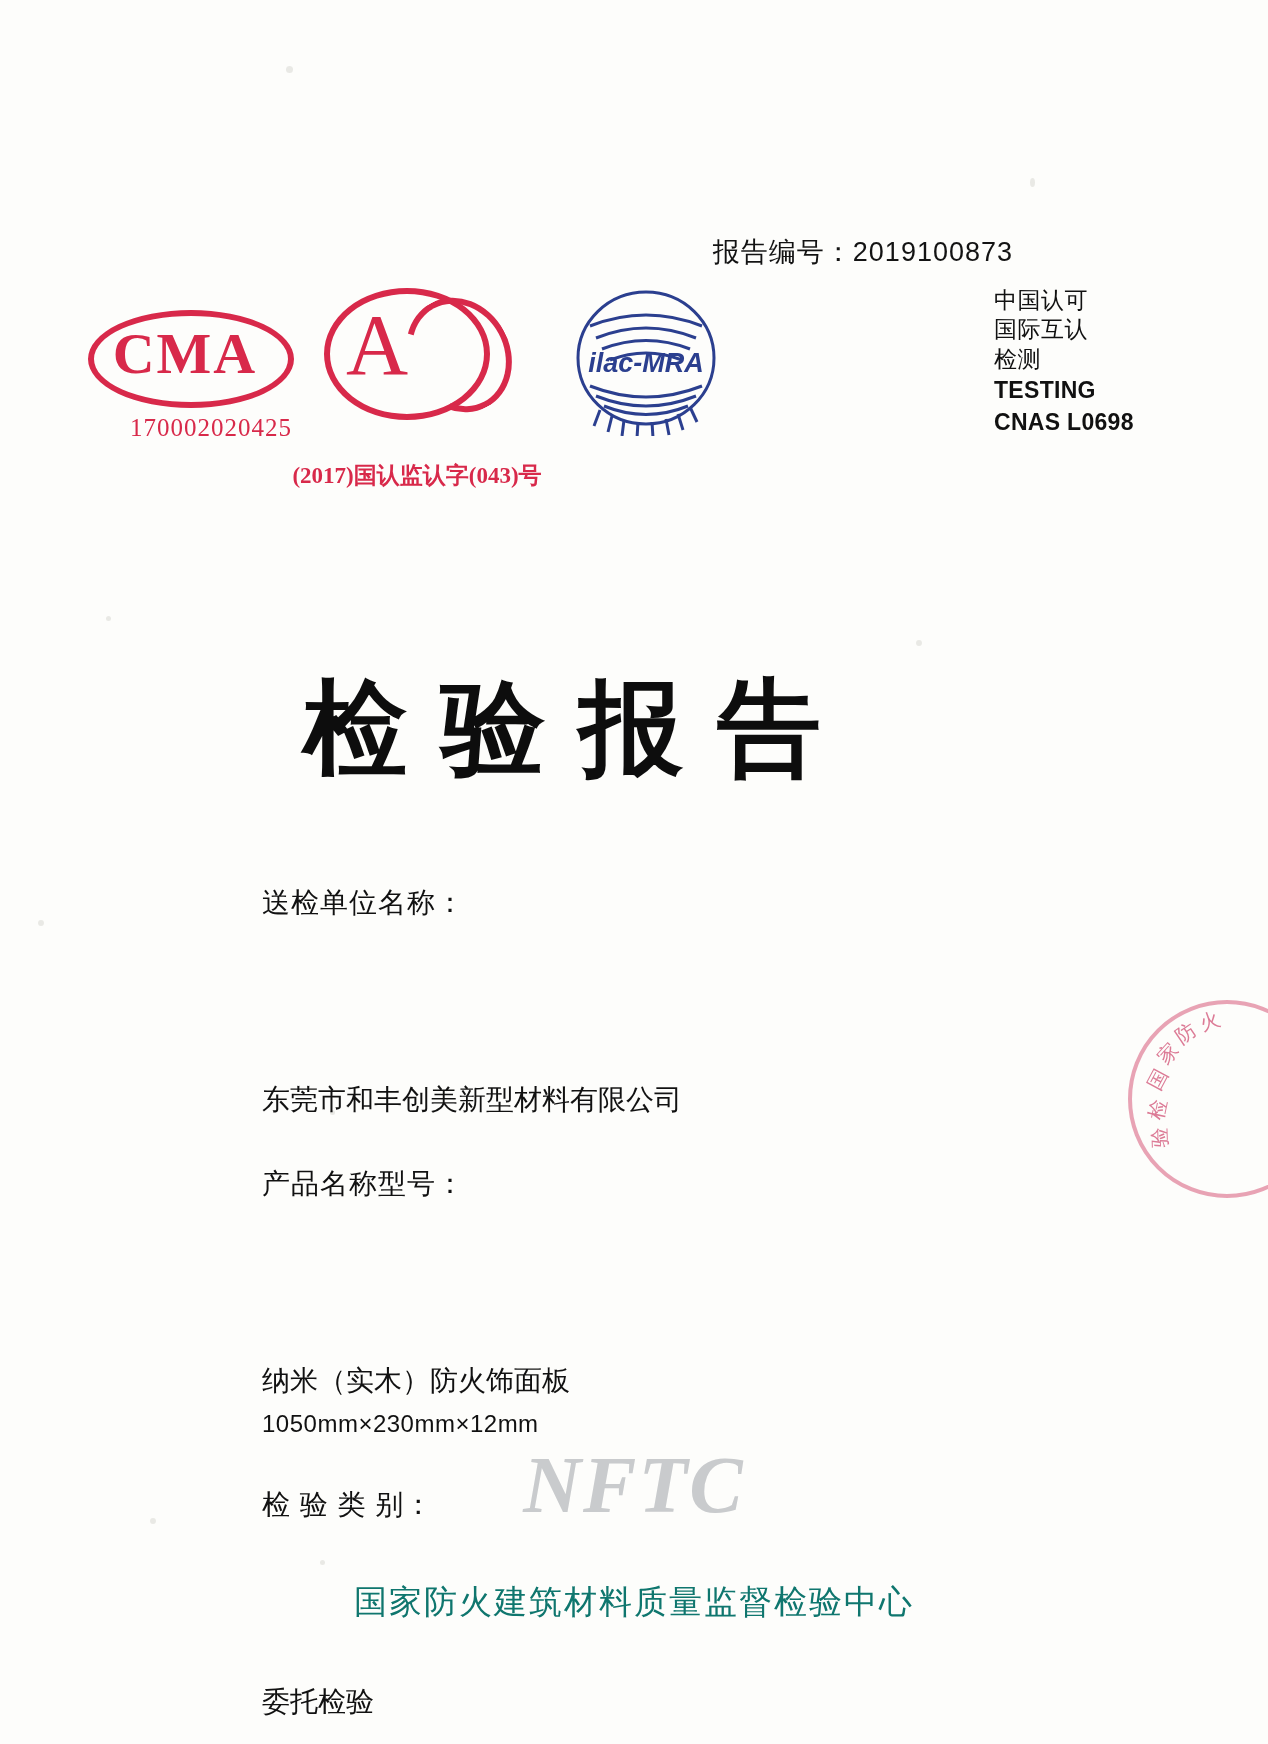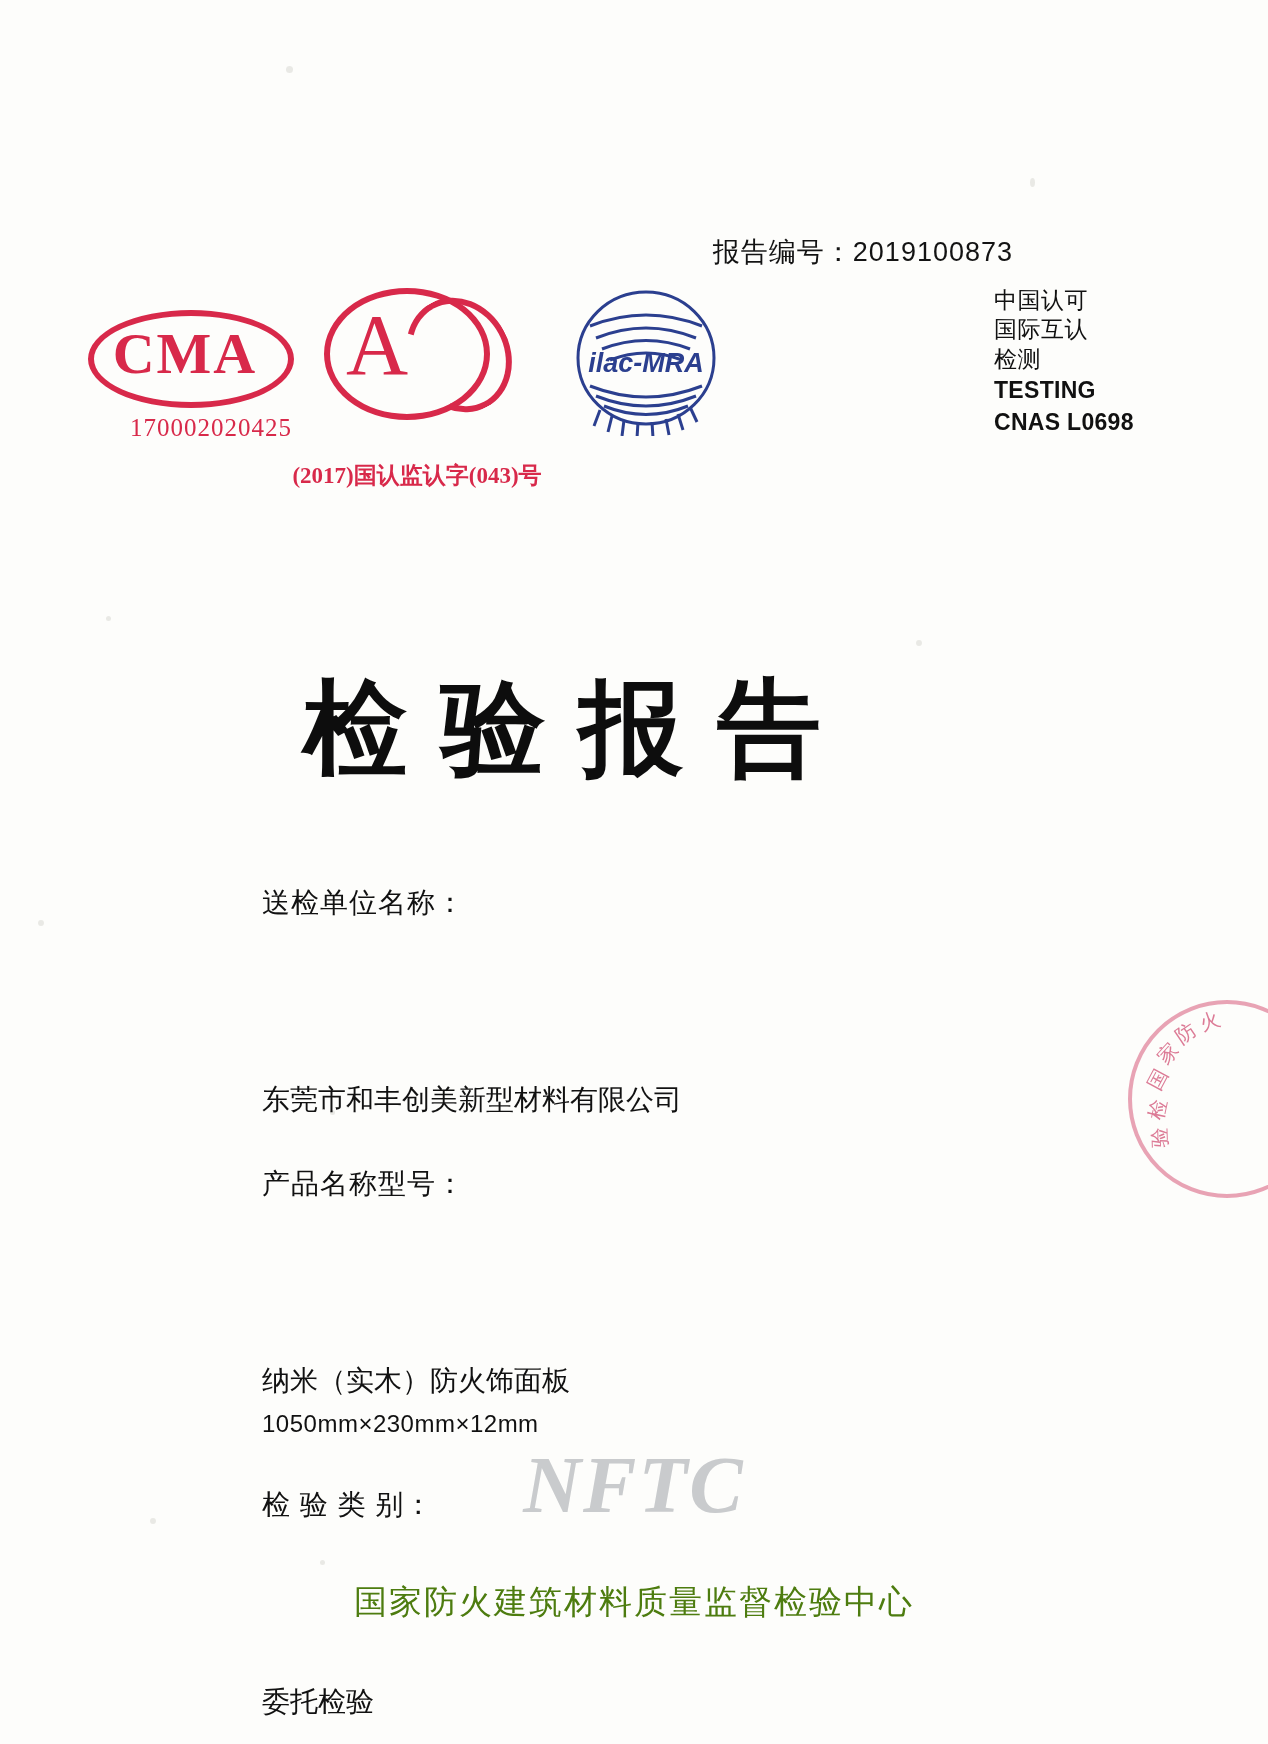--- a/index.html
+++ b/index.html
@@ -268,21 +268,21 @@
     letter-spacing: 2px;
   }
   .footer-name {
     position: absolute;
     top: 1580px;
     left: 0;
     width: 1268px;
     text-align: center;
     font-size: 33px;
     letter-spacing: 2px;
-    color: #4d7c0f;
+    color: #0f766e;
   }
 </style>
 </head>
 <body>
 
 <div class="page">
 
   <div class="speck" style="left:286px;top:66px;width:7px;height:7px;"></div>
   <div class="speck" style="left:1030px;top:178px;width:5px;height:9px;"></div>
   <div class="speck" style="left:38px;top:920px;width:6px;height:6px;"></div>

